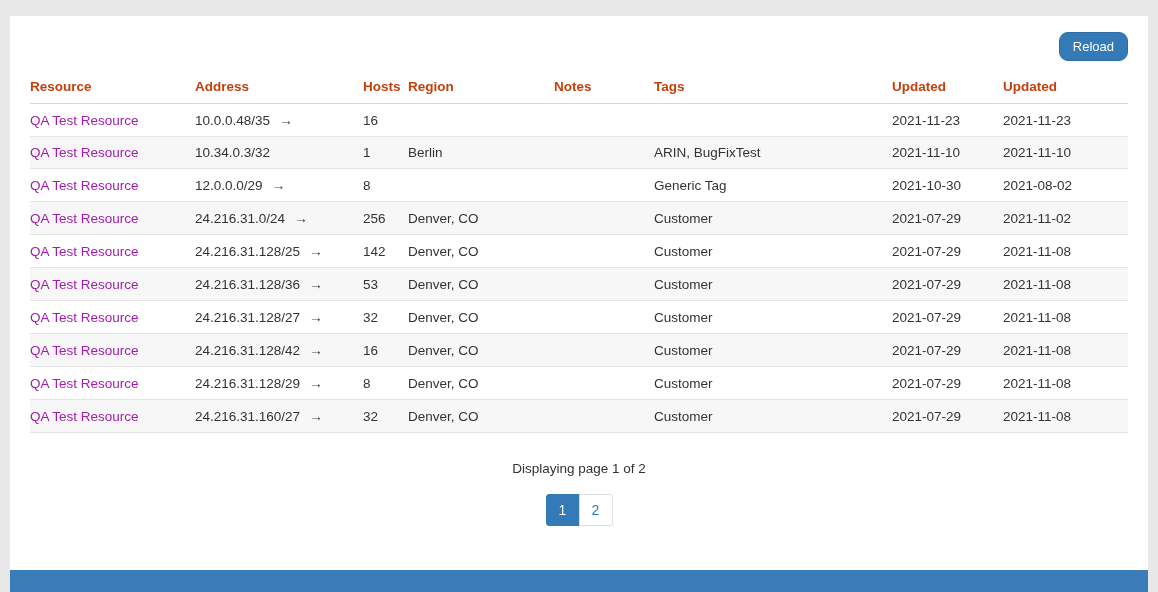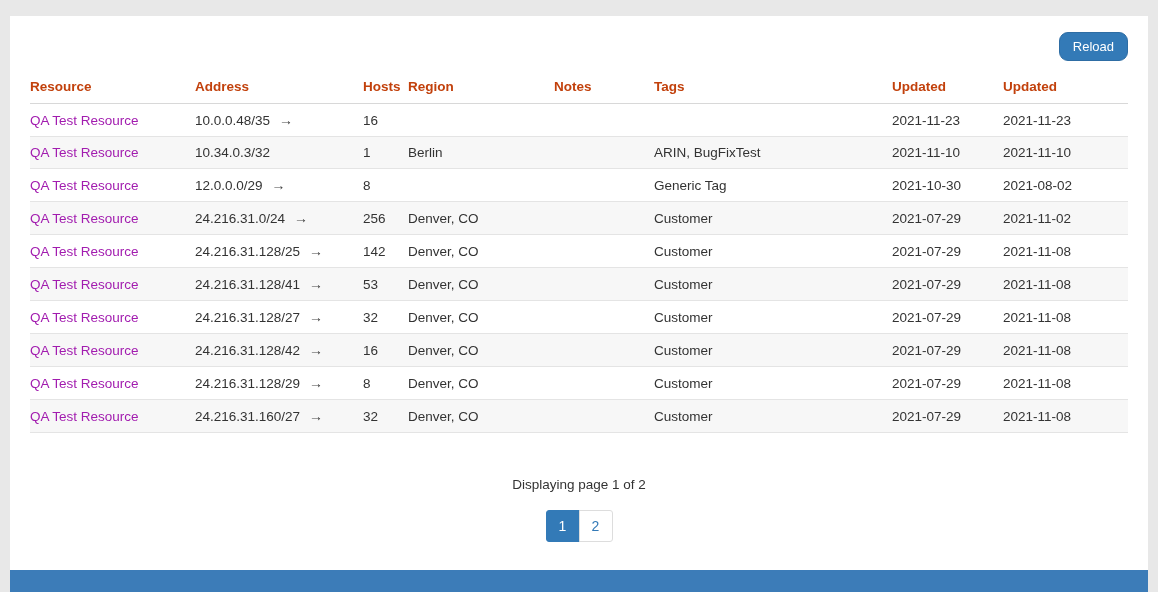--- a/index.html
+++ b/index.html
@@ -80,21 +80,21 @@
   .col-address  { width: 168px; }
   .col-hosts    { width: 45px; }
   .col-region   { width: 146px; }
   .col-notes    { width: 100px; }
   .col-tags     { width: 238px; }
   .col-assigned { width: 111px; }
   .col-updated  { width: auto; }
   .paging-status {
     text-align: center;
     font-size: 13.5px;
-    margin-top: 44px;
+    margin-top: 28px;
     color: #333;
   }
   .paging-wrap {
     text-align: center;
     margin-top: 18px;
   }
   .pagination {
     display: inline-flex;
   }
   .page-btn {
@@ -212,21 +212,21 @@
     <td>142</td>
     <td>Denver, CO</td>
     <td></td>
     <td>Customer</td>
     <td>2021-07-29</td>
     <td>2021-11-08</td>
   </tr>
           <tr>
     <td><a href="#" class="res-link">QA Test Resource</a></td>
     <td>
-      <span>24.216.31.128/41</span><span class="arrow">→</span>
+      <span>24.216.31.128/36</span><span class="arrow">→</span>
     </td>
     <td>53</td>
     <td>Denver, CO</td>
     <td></td>
     <td>Customer</td>
     <td>2021-07-29</td>
     <td>2021-11-08</td>
   </tr>
           <tr>
     <td><a href="#" class="res-link">QA Test Resource</a></td>

